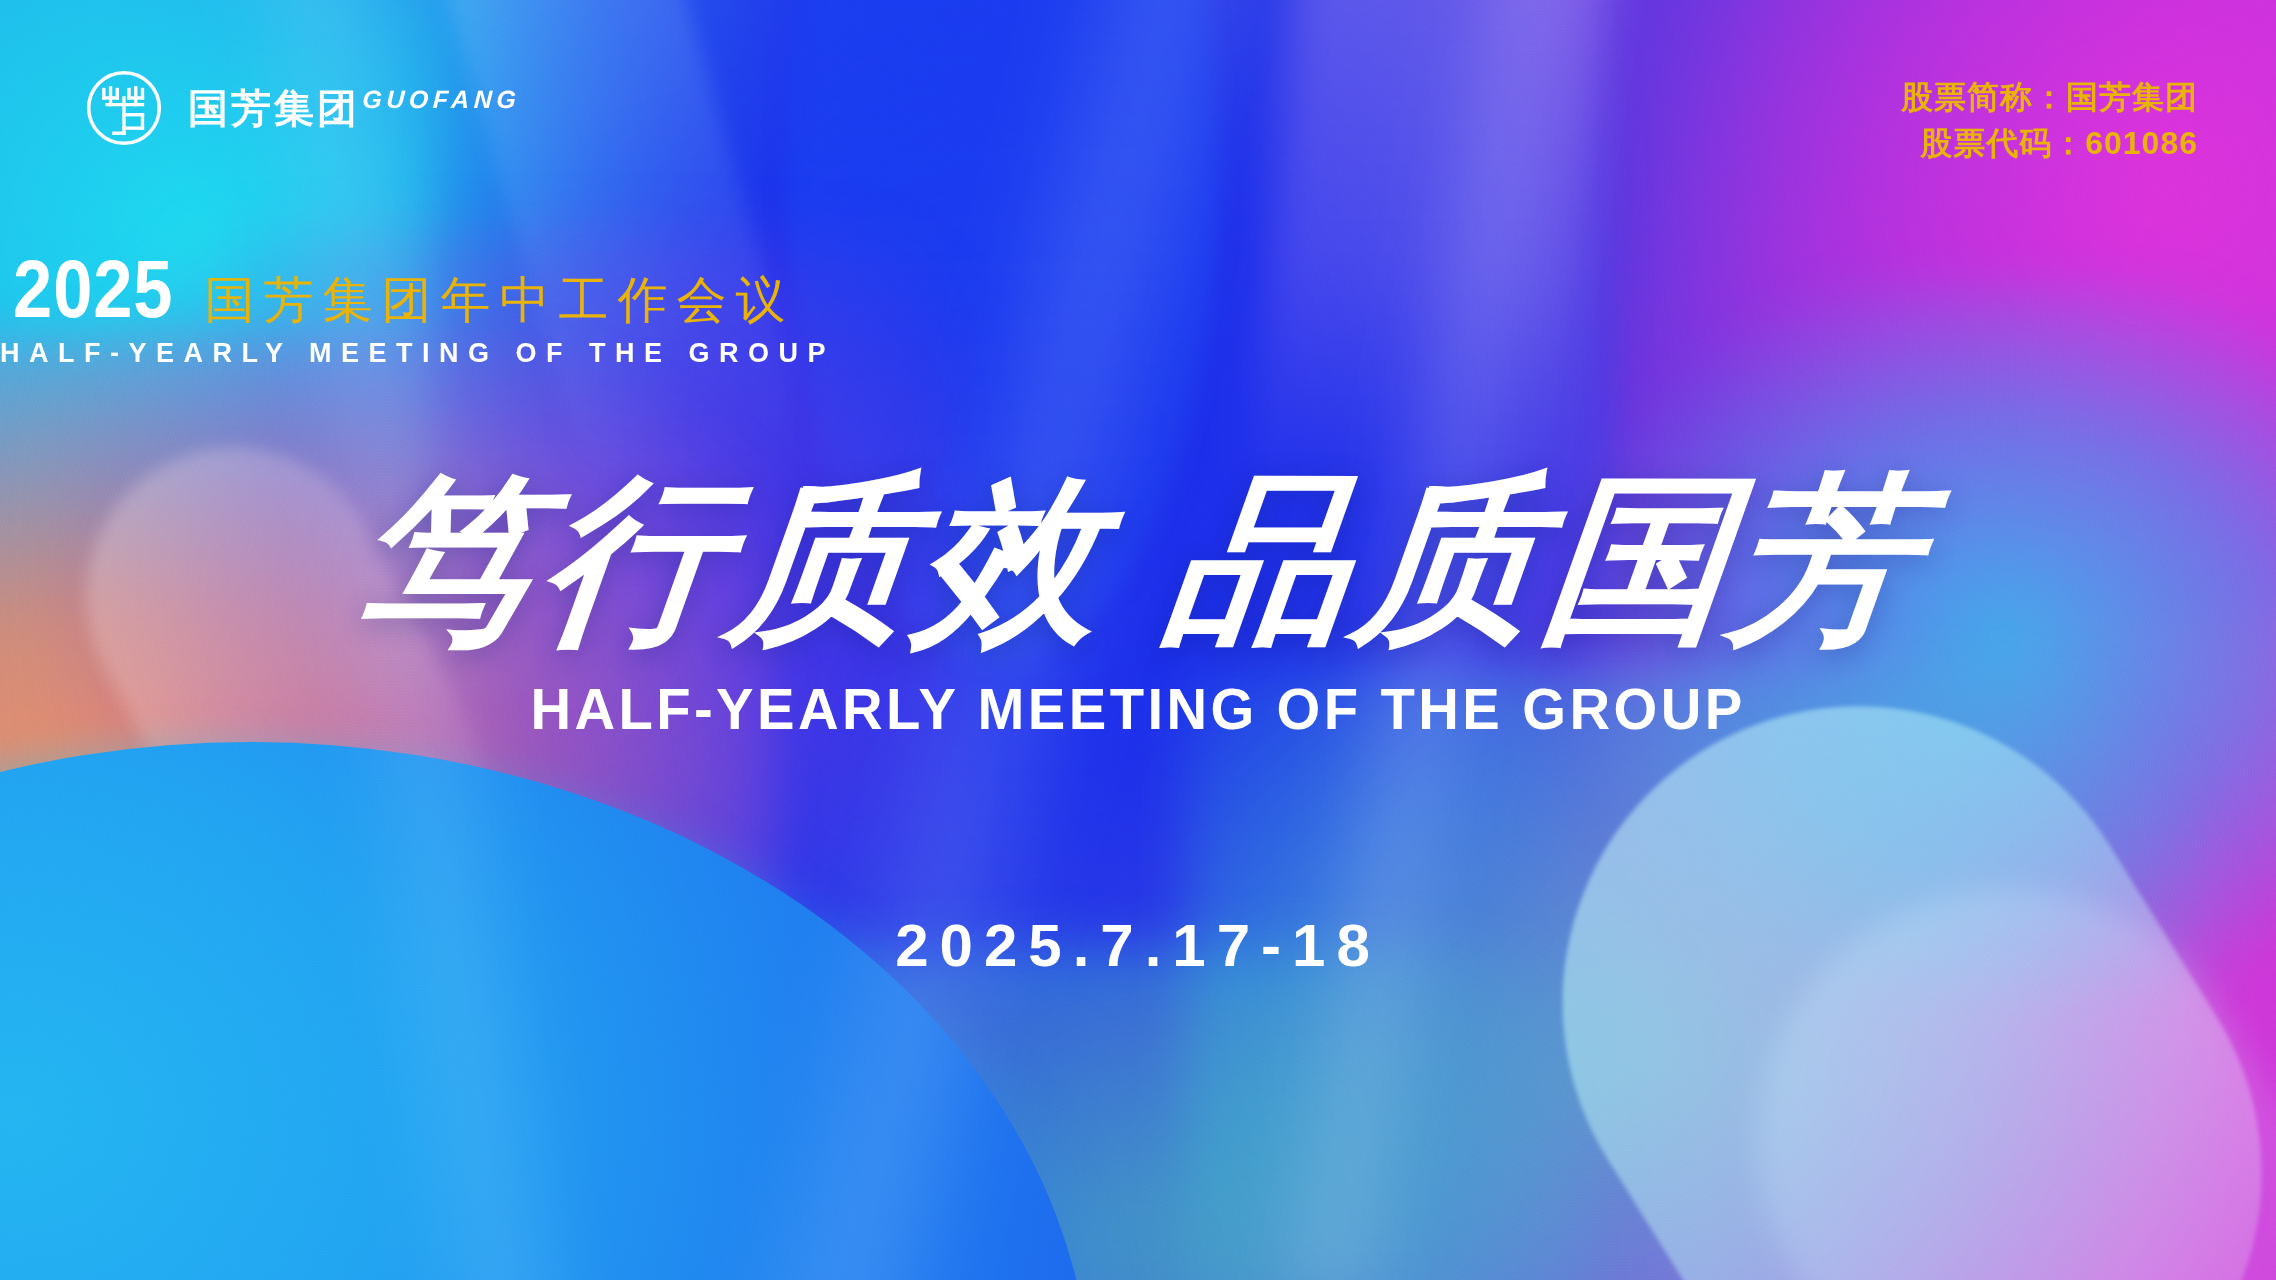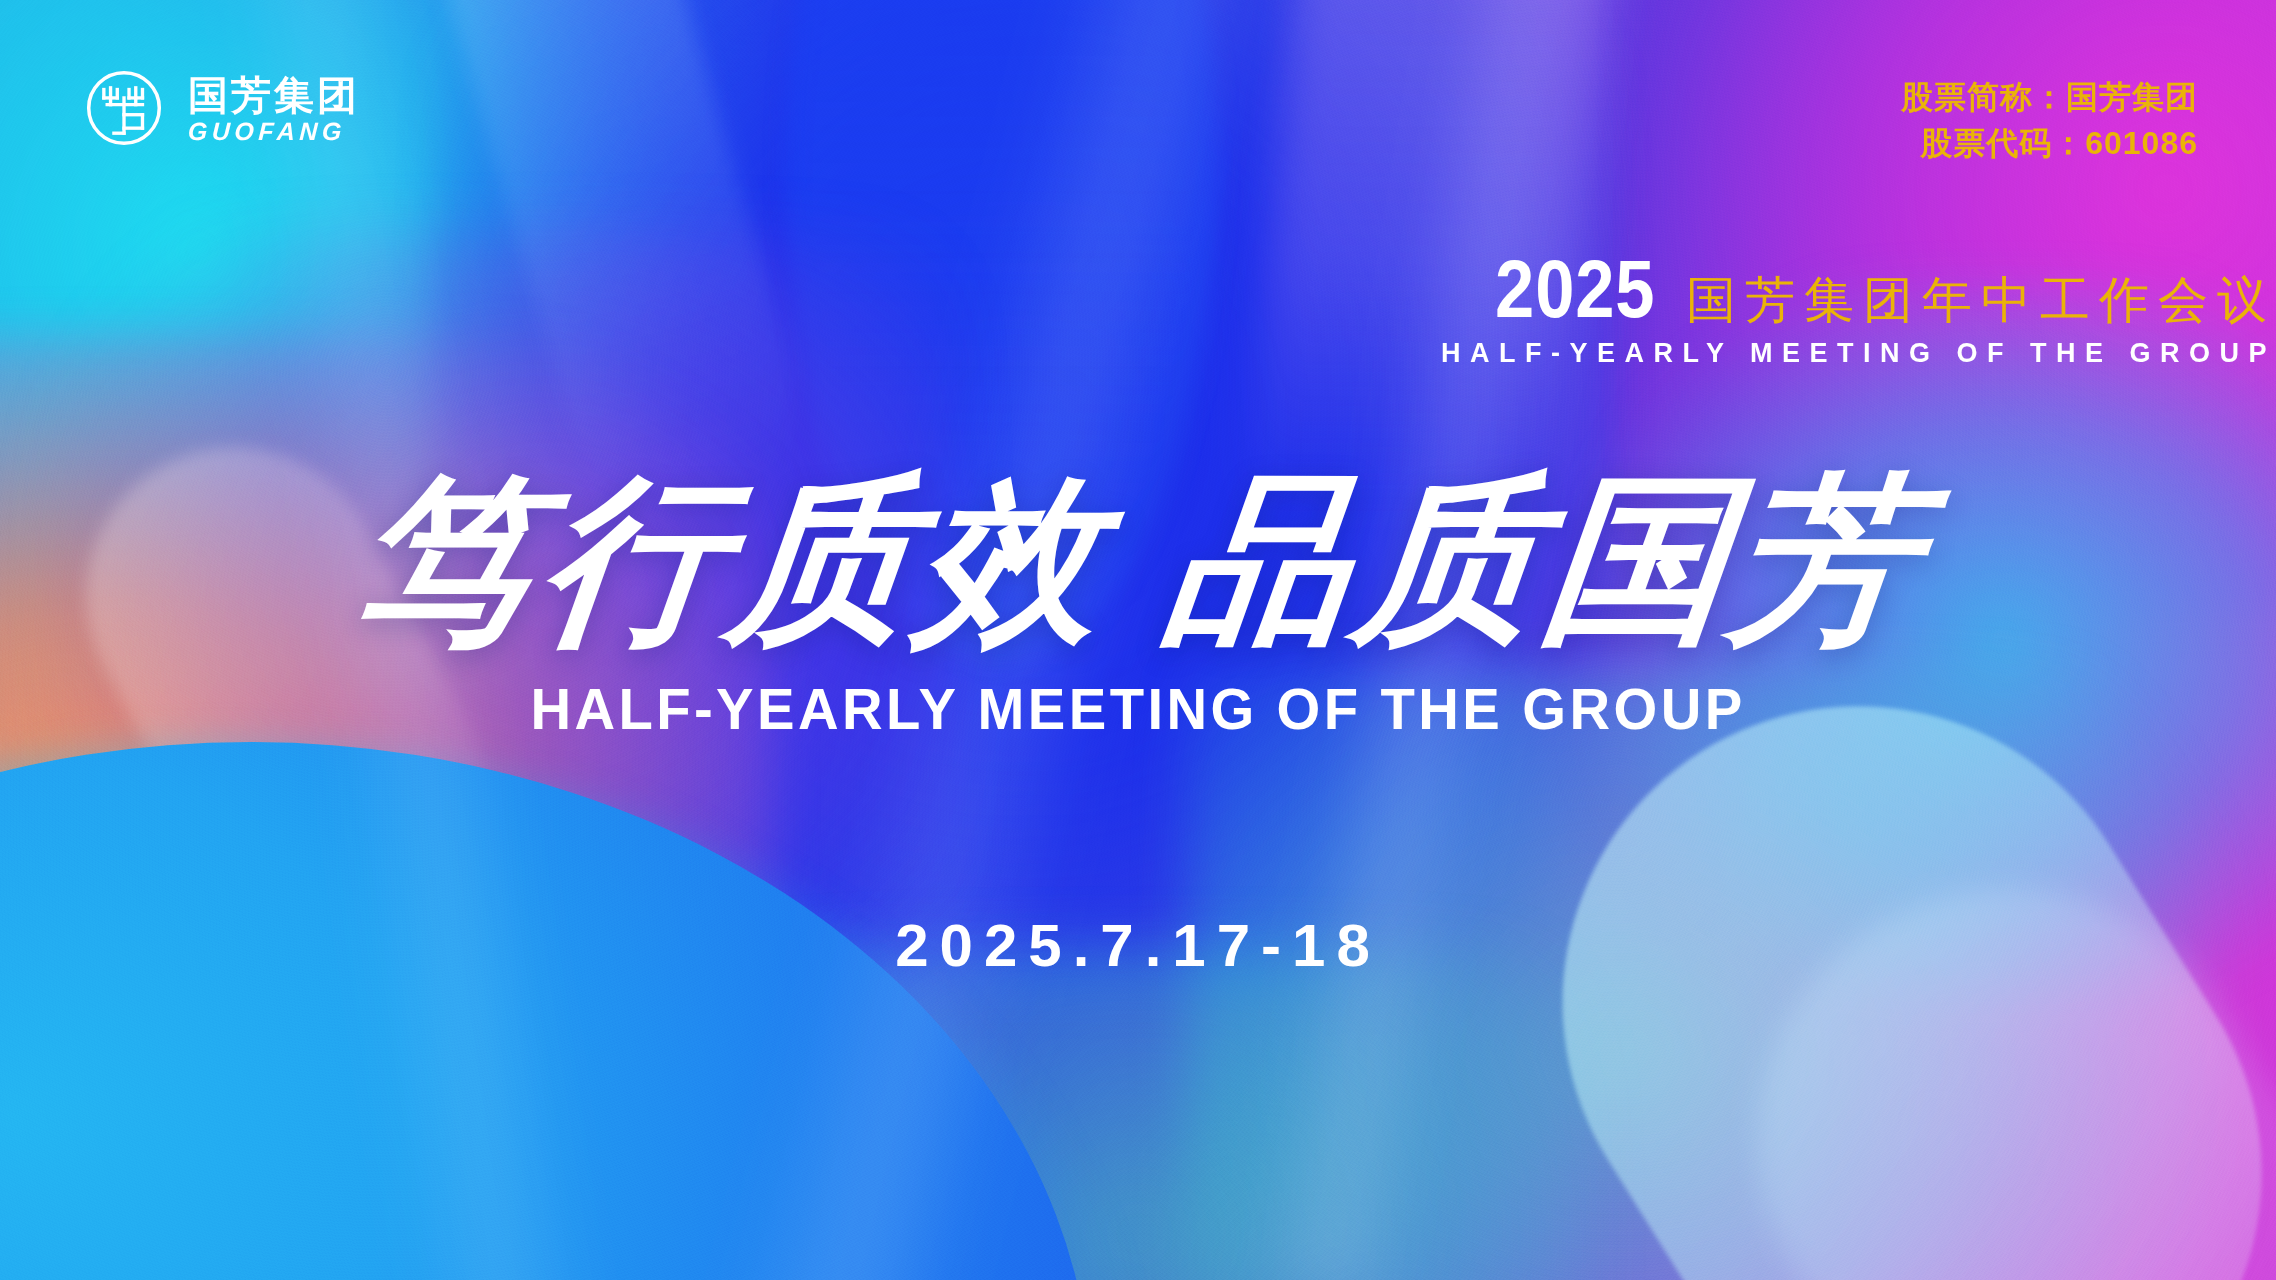--- a/index.html
+++ b/index.html
@@ -335,21 +335,21 @@
     gap: 22px;
   }
   .brand-mark {
     width: 84px;
     height: 84px;
     flex: 0 0 84px;
   }
   .brand-mark svg { display: block; width: 84px; height: 84px; }
   .brand-text {
     display: flex;
-    flex-direction: column;
+    flex-direction: row;
     gap: 2px;
     padding-top: 2px;
   }
   .brand-cn {
     color: #ffffff;
     font-size: 40px;
     font-weight: 700;
     letter-spacing: 3px;
     line-height: 1.08;
     white-space: nowrap;
@@ -381,21 +381,21 @@
     line-height: 1.45;
     white-space: nowrap;
   }
 
   
   .eyebrow {
     position: absolute;
     left: 0;
     right: 0;
     top: 248px;
-    text-align: right;
+    text-align: left;
   }
   .eyebrow-row {
     display: inline-flex;
     align-items: baseline;
     gap: 18px;
     white-space: nowrap;
   }
   .eyebrow-year {
     color: #ffffff;
     font-size: 82px;

